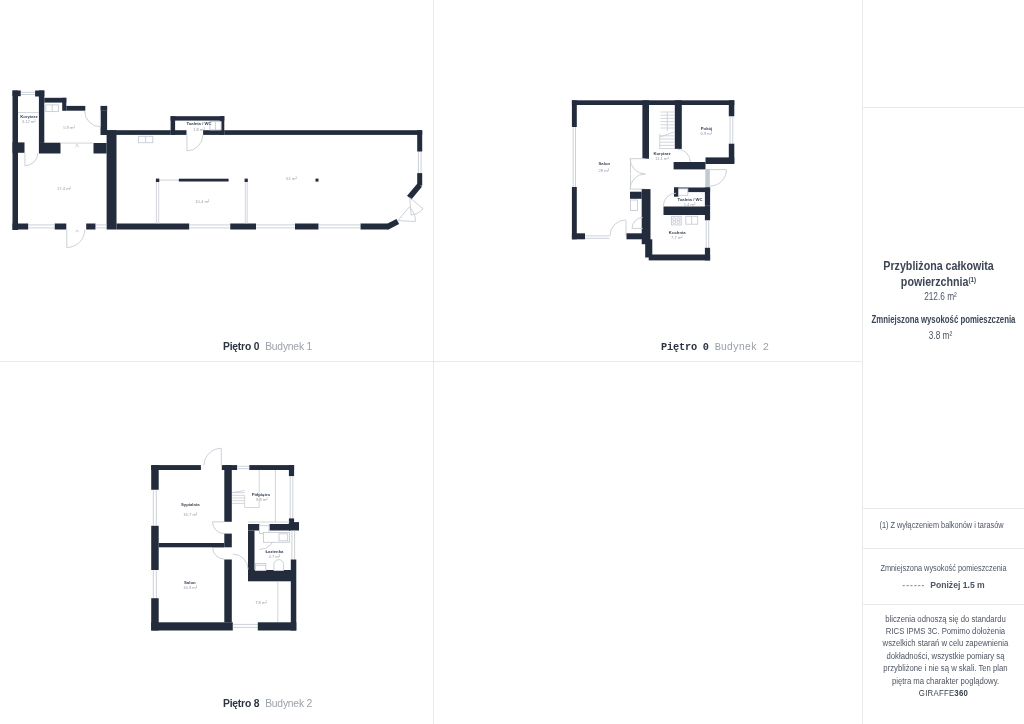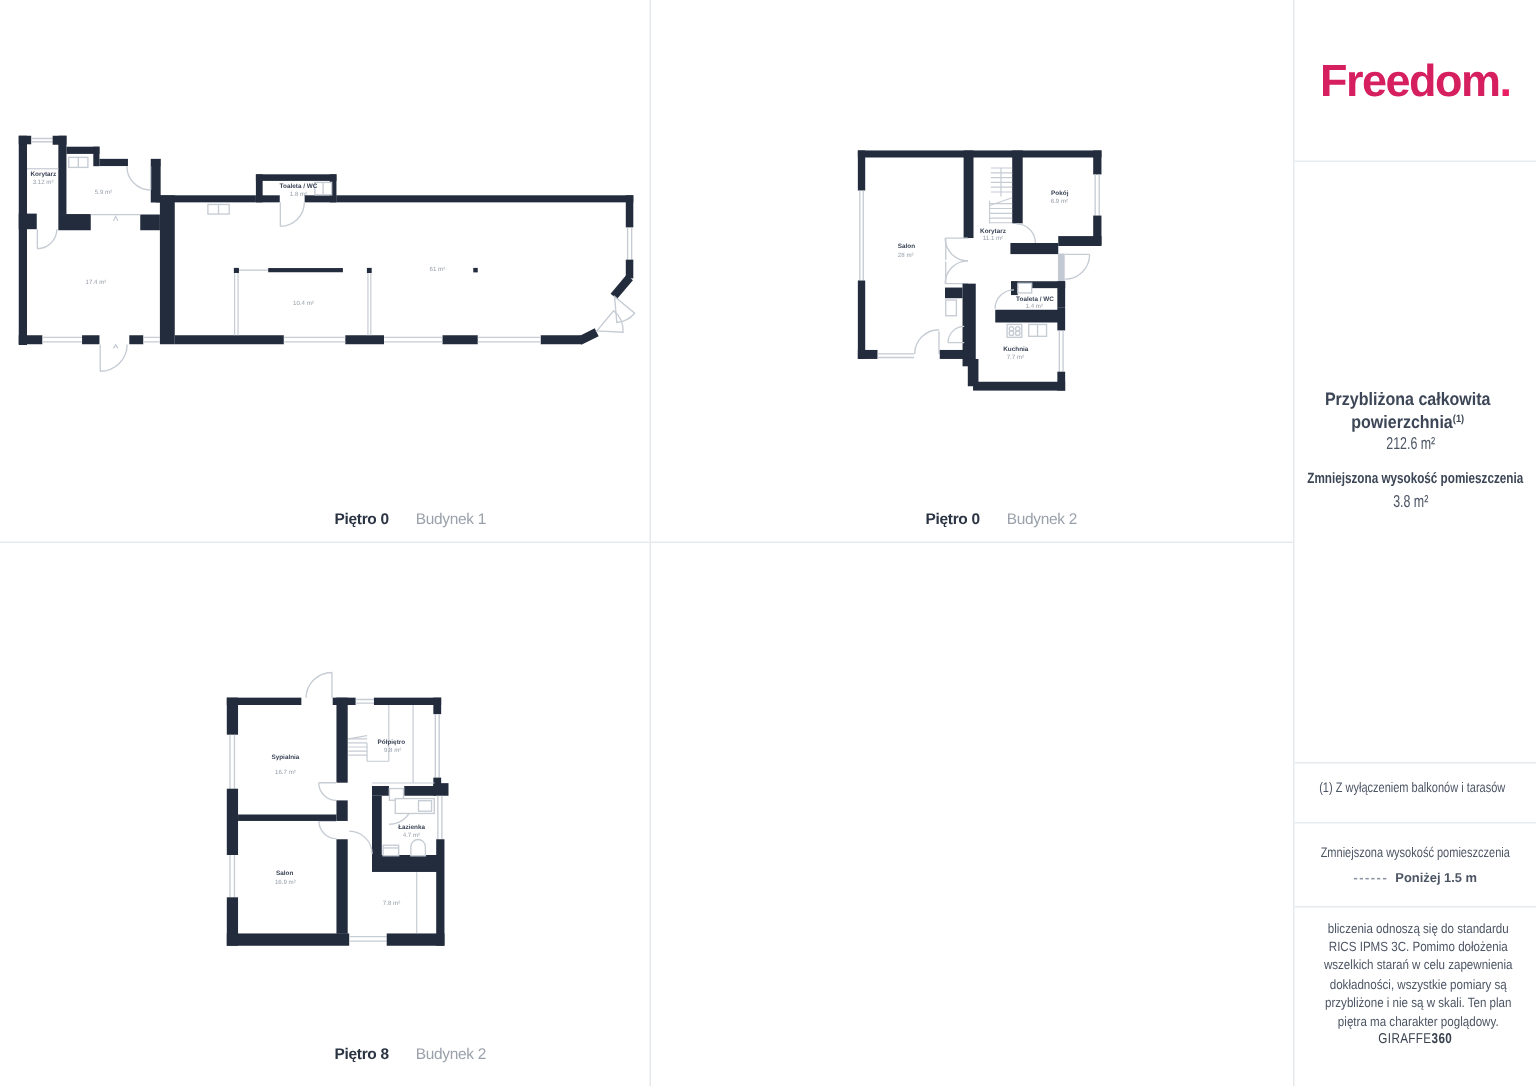--- a/index.html
+++ b/index.html
@@ -1,21 +1,21 @@
 <!DOCTYPE html>
 <html><head>
 <meta charset="utf-8">
 <style>
   html,body{margin:0;padding:0;background:#ffffff;}
   .page{position:relative;width:1024px;height:724px;background:#fff;overflow:hidden;
         font-family:"Liberation Sans", sans-serif;}
   .gridline{position:absolute;background:#e7eaed;}
   .cap{position:absolute;font-size:10.3px;white-space:nowrap;letter-spacing:-0.2px;}
   .cap b{color:#2b3443;font-weight:bold;padding-left:48px;}
-  .cap span{color:#9aa1ab;margin-left:18px;}
+  .cap span{color:#9aa1ab;margin-left:6px;}
   .side{position:absolute;left:863px;width:161px;text-align:center;color:#3c4656;white-space:nowrap;}
 </style>
 </head>
 <body>
 <div class="page">
 
 <div class="gridline" style="left:433px;top:0;width:1px;height:724px;"></div>
 
 <div class="gridline" style="left:862px;top:0;width:1px;height:724px;"></div>
 
@@ -24,26 +24,24 @@
 <div class="gridline" style="left:863px;top:107px;width:161px;height:1px;"></div>
 
 <div class="gridline" style="left:863px;top:508px;width:161px;height:1px;"></div>
 
 <div class="gridline" style="left:863px;top:548px;width:161px;height:1px;"></div>
 
 <div class="gridline" style="left:863px;top:604px;width:161px;height:1px;"></div>
 
 <div class="cap" style="left:175px;top:341px;"><b>Piętro 0</b><span>Budynek 1</span></div>
 
-<div class="cap" style="left:569px;top:341px;"><b>Piętro 0</b><span>Budynek 2</span></div>
+<div class="cap" style="left:613px;top:341px;font-family:Liberation Mono, monospace;"><b>Piętro 0</b><span>Budynek 2</span></div>
 
 <div class="cap" style="left:175px;top:698px;"><b>Piętro 8</b><span>Budynek 2</span></div>
 
-<div style="position:absolute;left:863px;top:38px;width:161px;text-align:center;
-     font-weight:bold;font-size:30px;letter-spacing:-1px;color:#d61f5f;">Freedom<span style="color:#e91e63;">.</span></div>
 
 <div class="side" style="left:858px;top:259.5px;font-size:12px;font-weight:bold;line-height:13.6px;transform:scaleX(0.89);">Przybliżona całkowita<br>powierzchnia<span style="font-size:7px;vertical-align:4px;">(1)</span></div>
 
 <div class="side" style="left:860px;top:290px;font-size:11.5px;color:#4c5564;transform:scaleX(0.72);">212.6 m²</div>
 
 <div class="side" style="left:846px;width:195px;top:313.5px;font-size:10px;font-weight:bold;transform:scaleX(0.78);">Zmniejszona wysokość pomieszczenia</div>
 
 <div class="side" style="left:860px;top:328.5px;font-size:11.5px;color:#4c5564;transform:scaleX(0.72);">3.8 m²</div>
 
 <div class="side" style="left:861px;top:519.5px;font-size:9.3px;color:#4c5564;transform:scaleX(0.79);">(1) Z wyłączeniem balkonów i tarasów</div>

